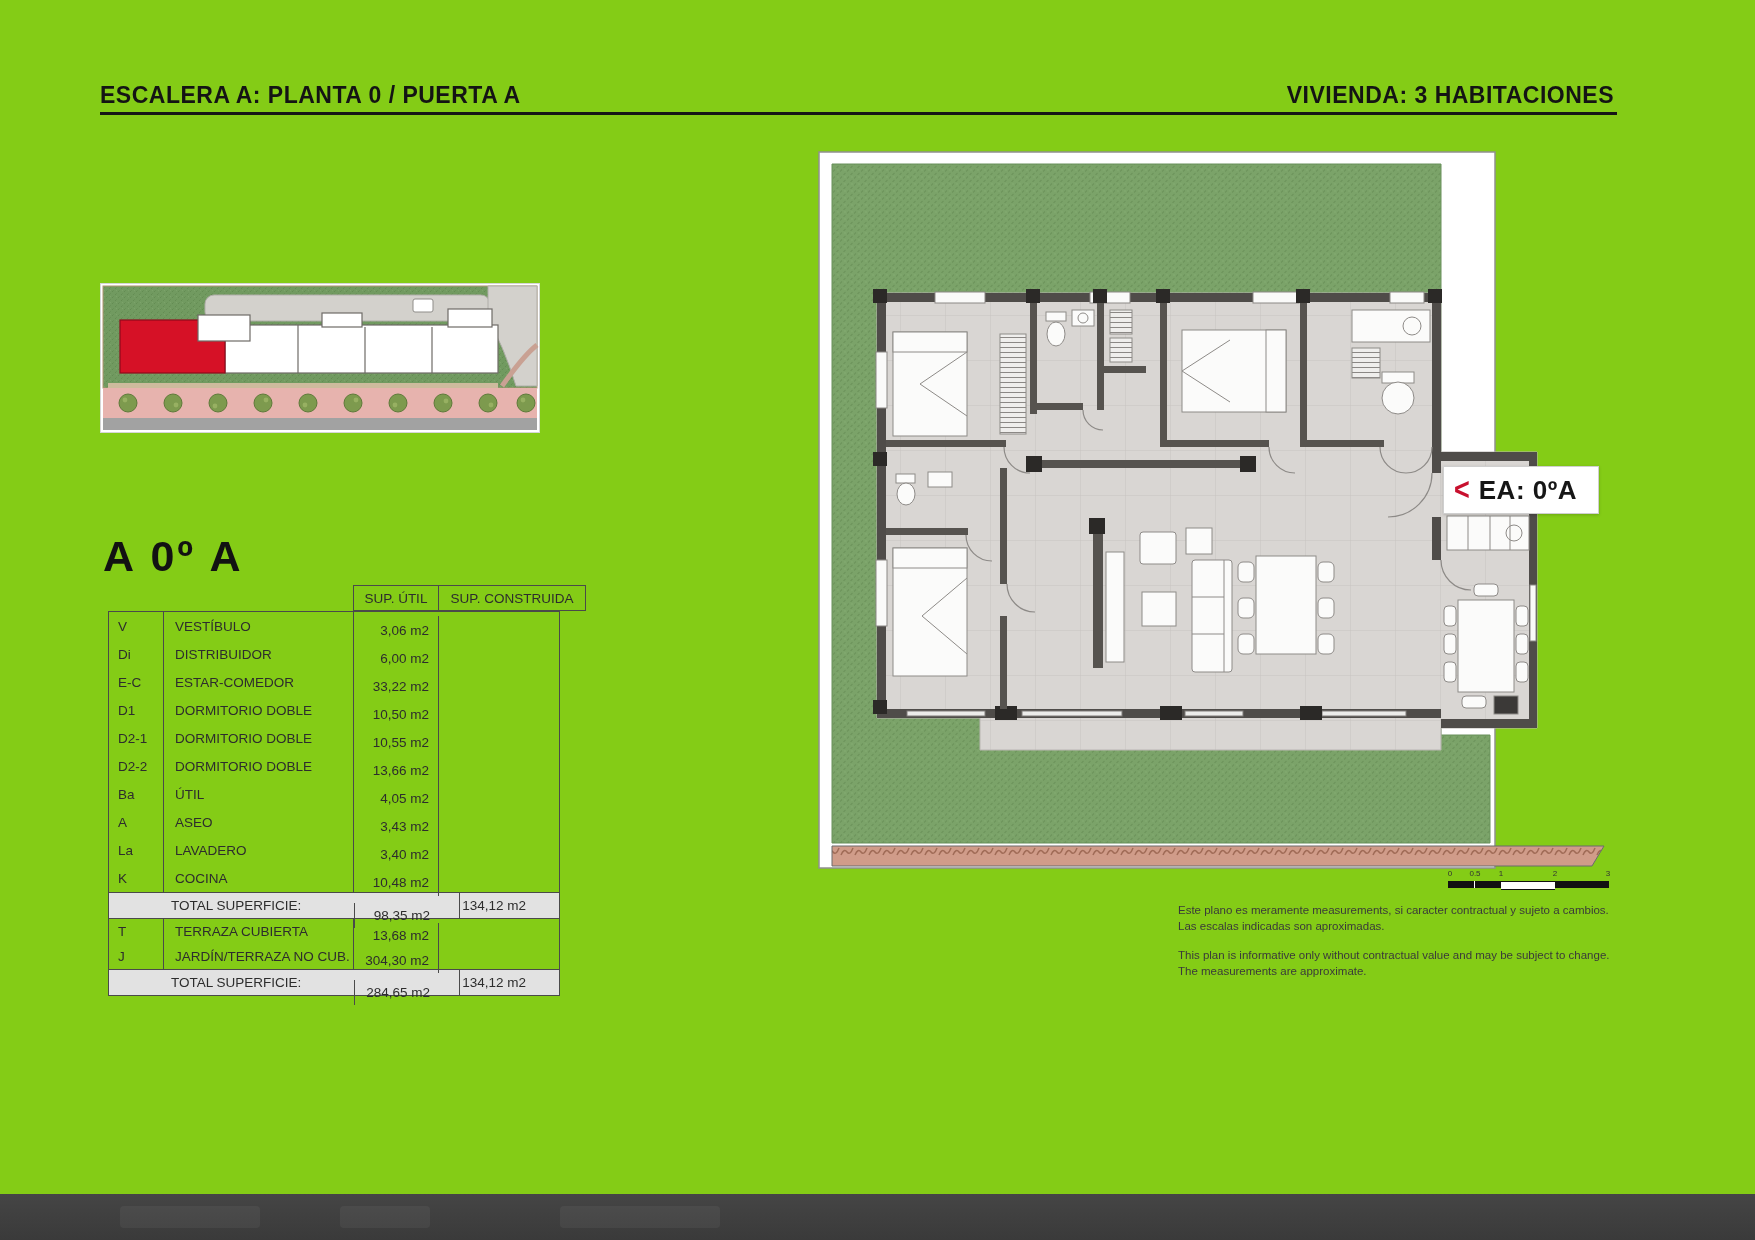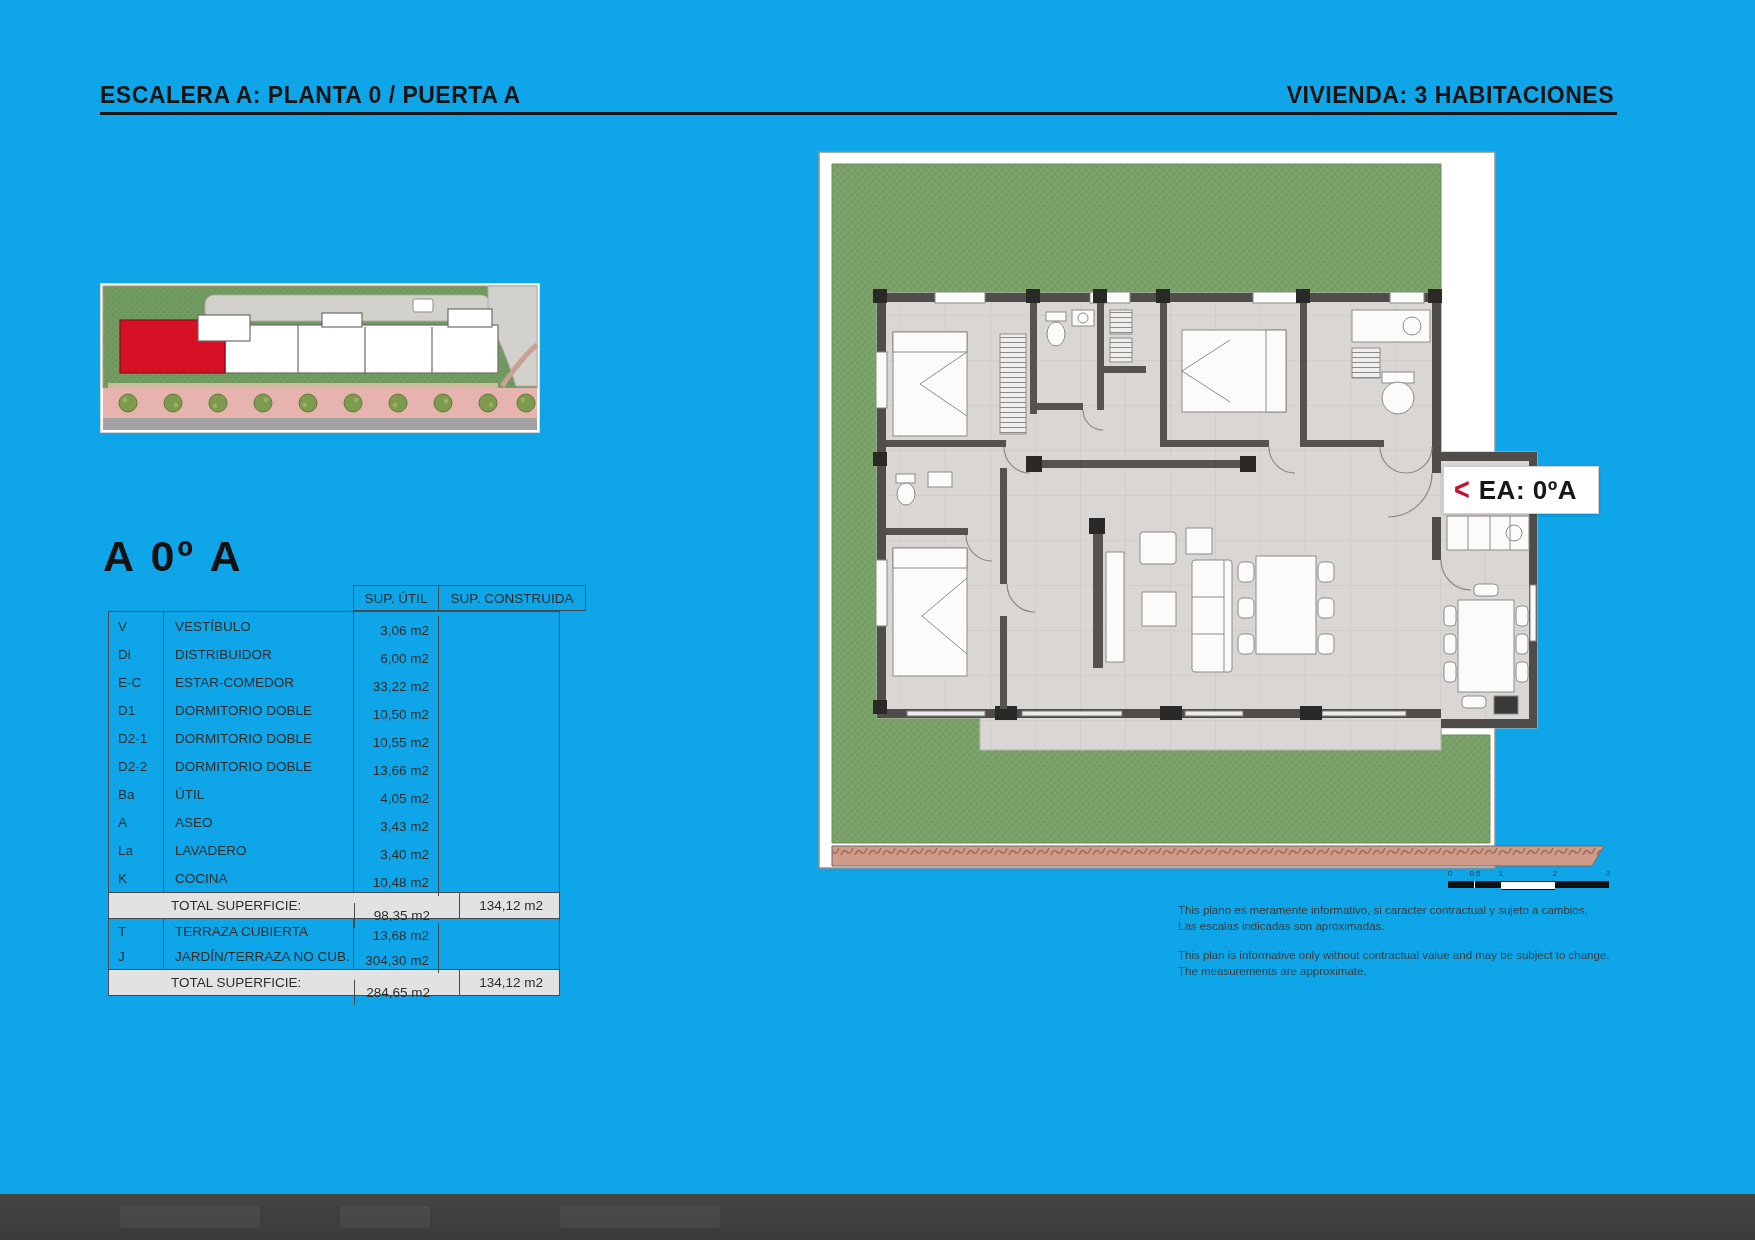--- a/index.html
+++ b/index.html
@@ -1,16 +1,16 @@
 <!DOCTYPE html>
 <html><head>
 <meta charset="utf-8">
 <style>
   html,body{margin:0;padding:0;background:#e9e9e9;}
-  .page{position:relative;width:1755px;height:1240px;background:#0ea5e9;overflow:hidden;
+  .page{position:relative;width:1755px;height:1240px;background:#84cc16;overflow:hidden;
         font-family:"Liberation Sans", sans-serif;color:#222;}
 
   
   .hdr-left{position:absolute;left:100px;top:82px;font-size:23px;font-weight:bold;
             letter-spacing:.5px;color:#141414;white-space:nowrap;}
   .hdr-right{position:absolute;right:141px;top:82px;font-size:23px;font-weight:bold;
              letter-spacing:.5px;color:#141414;white-space:nowrap;}
   .hdr-rule{position:absolute;left:100px;top:112px;width:1517px;height:3px;background:#161616;}
 
   
@@ -36,21 +36,21 @@
   .c-util{width:85px;height:100%;display:flex;align-items:center;justify-content:flex-end;
           padding-right:9px;border-right:1.3px solid #4a4a4a;margin-top:8px;}
   .c-cons{flex:1;height:100%;display:flex;align-items:center;justify-content:flex-end;
           padding-right:16px;}
   .trow-total{display:flex;height:26px;align-items:center;background:#e2e2e2;
               border:1.3px solid #4a4a4a;border-top:none;}
   .tc-label{width:245px;height:100%;display:flex;align-items:center;padding-left:62px;}
   .tc-util{width:85px;height:100%;display:flex;align-items:center;justify-content:flex-end;
            padding-right:9px;border-left:1.3px solid #4a4a4a;margin-top:20px;}
   .tc-cons{flex:1;height:100%;display:flex;align-items:center;justify-content:flex-end;
-           padding-right:16px;border-left:1.3px solid #4a4a4a;margin-left:20px;}
+           padding-right:33px;border-left:1.3px solid #4a4a4a;margin-left:20px;}
   .textras{border:1.3px solid #4a4a4a;border-top:none;}
   .textras .trow{height:25px;}
 
   
   .floorplan{position:absolute;left:810px;top:148px;width:800px;height:724px;}
 
   .ea-label{position:absolute;left:1443px;top:466px;width:154px;height:46px;background:#fff;
             border:1px solid #cfcfcf;box-shadow:0 1px 3px rgba(0,0,0,.18);
             display:flex;align-items:center;z-index:5;}
   .ea-label .arrow{color:#c8102e;font-size:27px;font-weight:bold;margin:0 9px 0 10px;
@@ -435,21 +435,21 @@
     <span class="tick t3">3</span>
     <div class="bar">
       <div class="seg b" style="width:26px"></div>
       <div class="seg b d" style="width:26px"></div>
       <div class="seg w" style="width:54px"></div>
       <div class="seg b" style="width:54px"></div>
     </div>
   </div>
 
   <div class="disclaimer">
-    <div class="line">This plano es meramente informativo, si caracter contractual y sujeto a cambios.</div>
+    <div class="line">Este plano es meramente measurements, si caracter contractual y sujeto a cambios.</div>
     <div class="line">Las escalas indicadas son aproximadas.</div>
     <div class="gap"></div>
     <div class="line">This plan is informative only without contractual value and may be subject to change.</div>
     <div class="line">The measurements are approximate.</div>
   </div>
 
   <div class="footer-band">
     <i style="left:120px;width:140px"></i>
     <i style="left:340px;width:90px"></i>
     <i style="left:560px;width:160px"></i>

